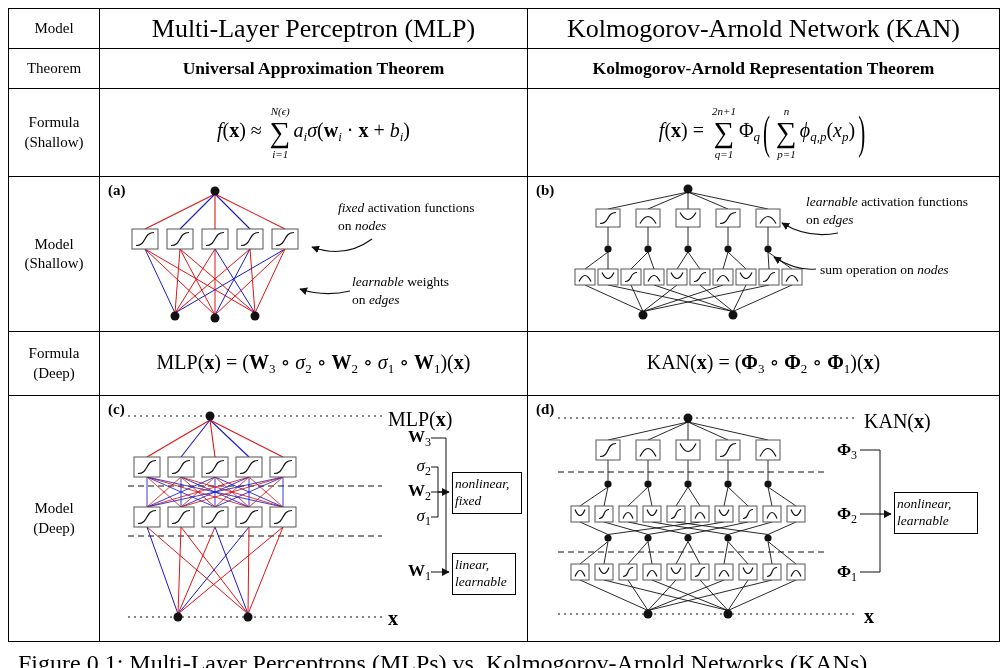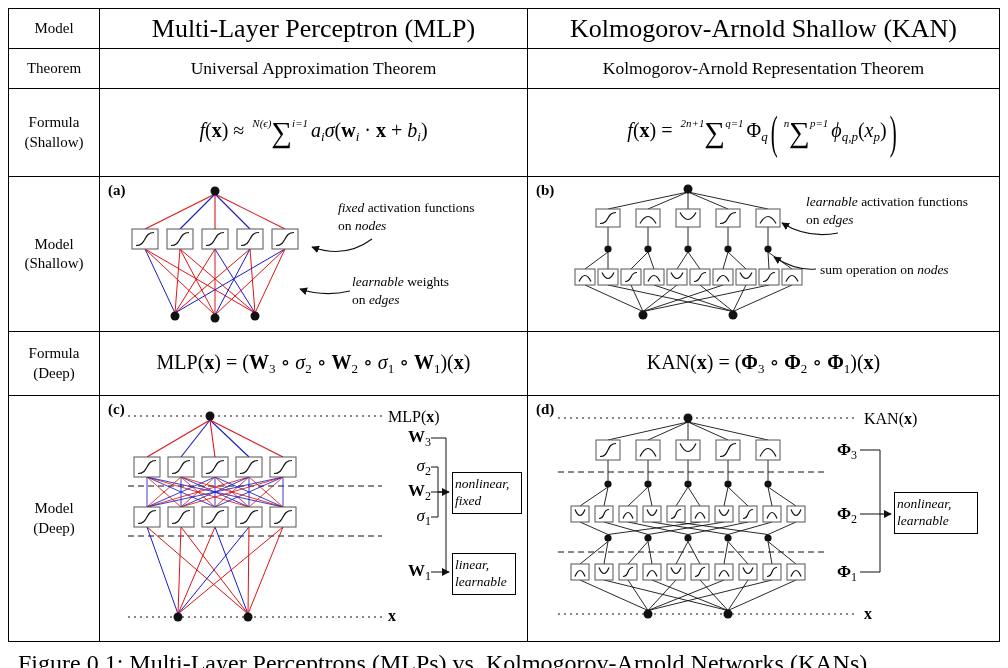--- a/index.html
+++ b/index.html
@@ -9,54 +9,54 @@
   .tbl{display:grid;grid-template-columns:91px 428px 471px;
        grid-template-rows:40px 40px 88px 155px 64px 245px;
        border:1px solid #000;width:992px;background:#ec4899}
   .cell{border-right:1px solid #000;border-bottom:1px solid #000;
         display:flex;align-items:center;justify-content:center;
         position:relative;overflow:hidden;background:#fff}
   .tbl>.cell:nth-child(3n){border-right:none}
   .tbl>.cell:nth-last-child(-n+3){border-bottom:none}
   .lbl{font-size:15px;text-align:center;flex-direction:column;line-height:1.3}
   .head{font-weight:normal;font-size:26px}
-  .thm{font-weight:normal;font-size:17.5px}
+  .thm{font-weight:bold;font-size:17.5px}
   .formula{font-size:20px}
   .fwrap{white-space:nowrap}
   .formula .it{font-style:italic}
   .formula .b{font-weight:bold}
   .formula .sub{font-size:13px;font-style:italic;vertical-align:-4px}
   .formula .up{font-style:normal}
-  .formula .sum{display:inline-flex;flex-direction:row;
+  .formula .sum{display:inline-flex;flex-direction:column;align-items:center;
     vertical-align:middle;margin:0 3px;line-height:1}
   .formula .sum .lim{font-size:11px;font-style:italic;line-height:1.15}
   .formula .sum .sig{font-size:29px;line-height:1.05;font-style:normal}
   .formula .big{display:inline-block;transform:scaleY(2.2);font-size:21px;
     vertical-align:-3px;margin:0 3px;font-style:normal}
   .diag svg{position:absolute;left:0;top:0}
   .dtag{position:absolute;left:8px;top:5px;font-weight:bold;font-size:15px}
   .ann{position:absolute;text-align:left;font-size:13.5px;line-height:1.3}
-  .toplab,.botlab{position:absolute;font-size:16px;white-space:nowrap}
+  .toplab,.botlab{position:absolute;font-size:20px;white-space:nowrap}
   .llab{position:absolute;width:46px;text-align:right;font-size:17px;line-height:1.1}
   .llab sub{font-size:12px}
   .bann{position:absolute;border:1px solid #000;font-size:13.5px;font-style:italic;
     text-align:left;line-height:1.25;padding:3px 2px;background:#fff}
   .caption{position:absolute;left:10px;top:642px;font-size:24px;width:995px;white-space:nowrap}
 </style>
 </head>
 <body>
 
 <div class="page">
   <div class="tbl">
 
     <div class="cell lbl">
       <span>Model</span>
     </div>
     <div class="cell head">Multi-Layer Perceptron (MLP)</div>
-    <div class="cell head">Kolmogorov-Arnold Shallow (KAN)</div>
+    <div class="cell head">Kolmogorov-Arnold Network (KAN)</div>
 
     <div class="cell lbl">
       <span>Theorem</span>
     </div>
     <div class="cell thm">Universal Approximation Theorem</div>
     <div class="cell thm">Kolmogorov-Arnold Representation Theorem</div>
 
     <div class="cell lbl">
       <span>Formula</span>
       <span>(Shallow)</span>

